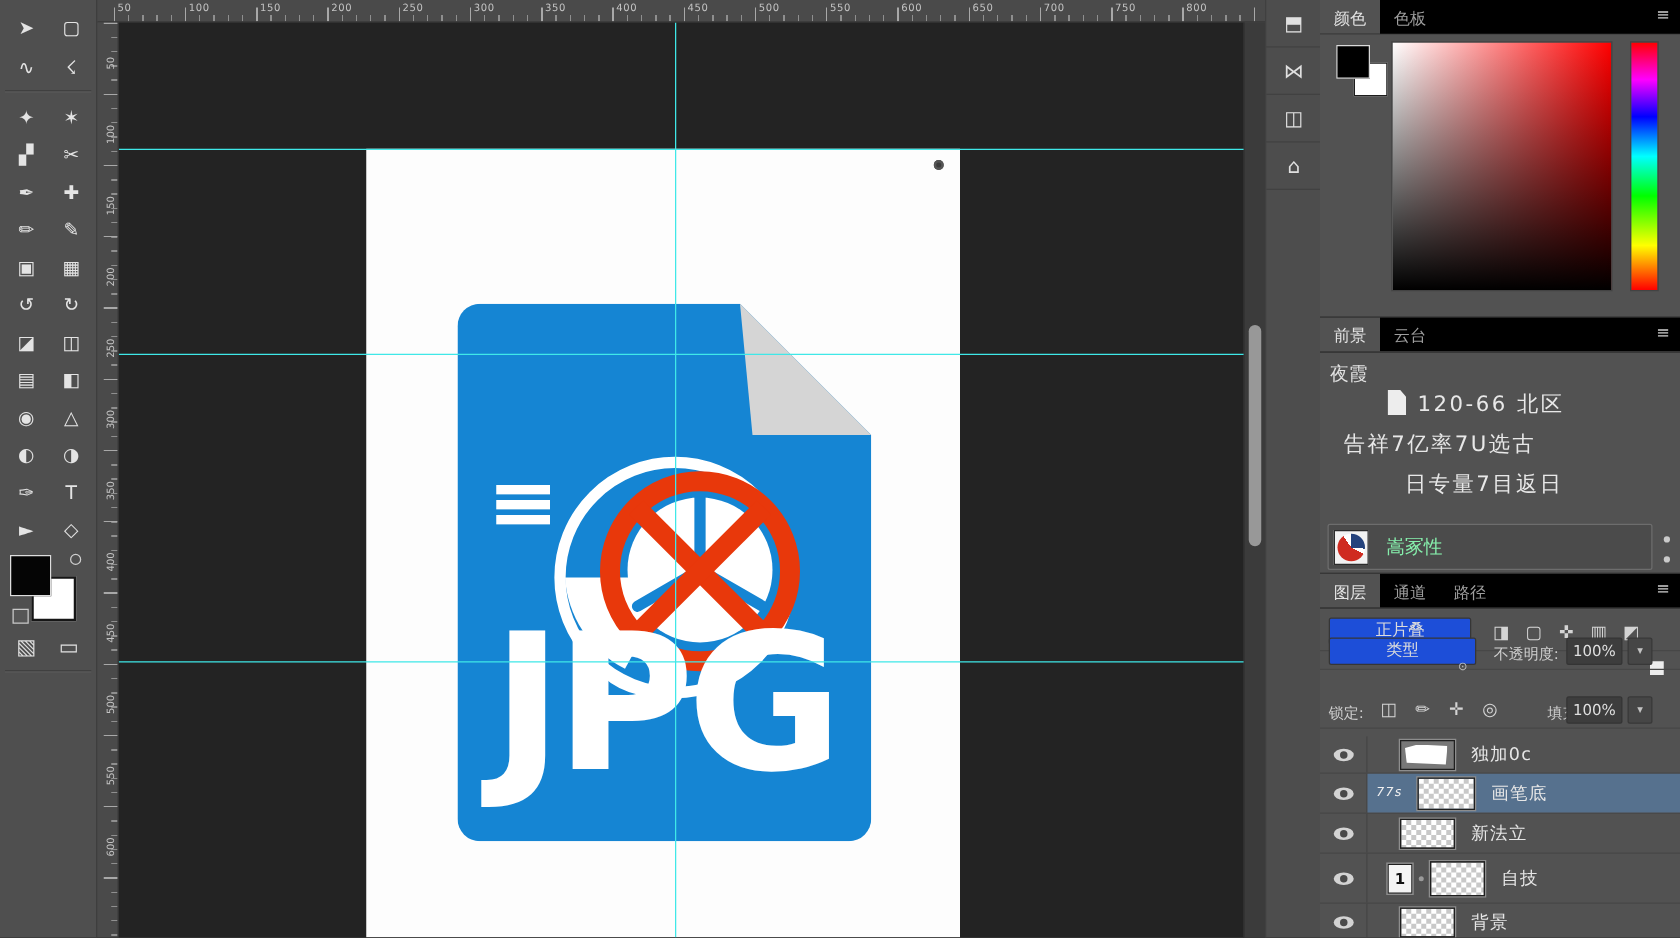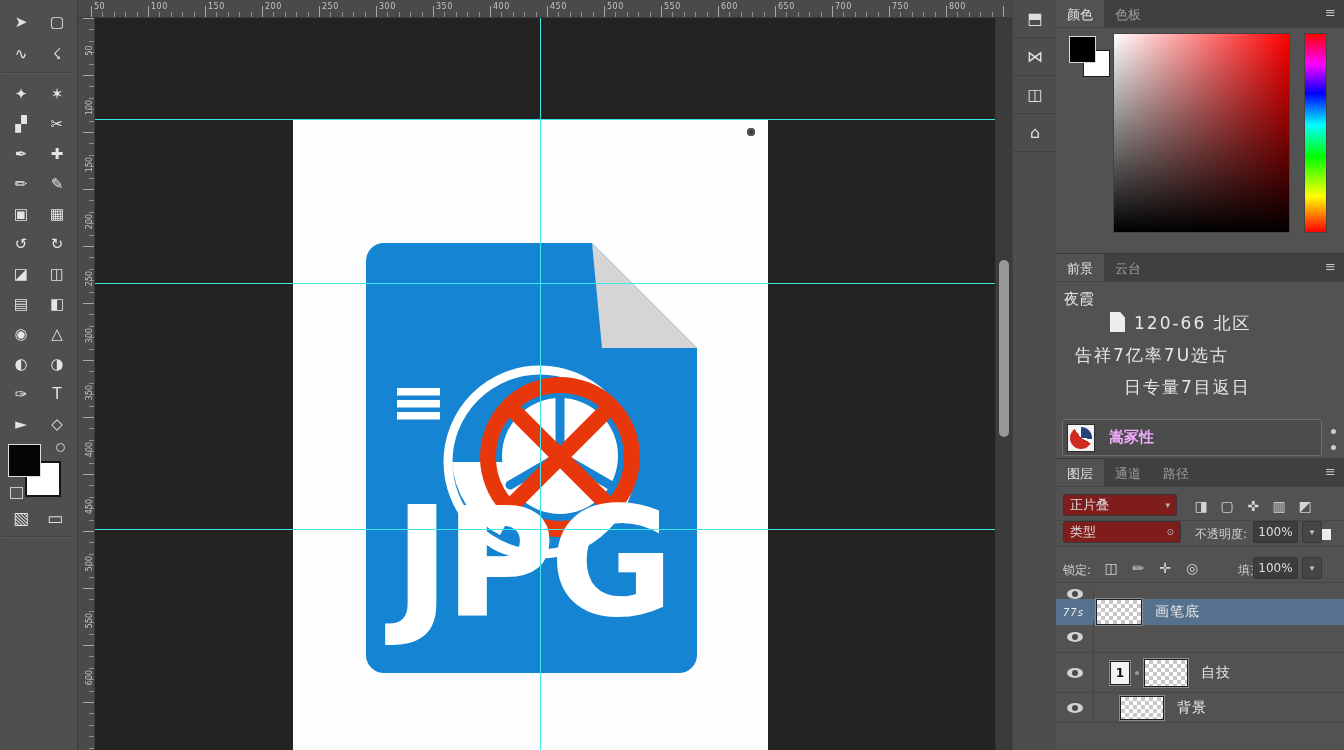--- a/index.html
+++ b/index.html
@@ -56,21 +56,21 @@
              background:#3b3b3b; border-left:1px solid #333; }
   #vscroll-thumb { position:absolute; left:3px; top:242px; width:10px; height:177px;
                    background:#989898; border-radius:5px; }
   #panel-strip { position:absolute; left:1012px; top:0; width:44px; height:750px;
                  background:#4d4d4d; border-left:1px solid #404040; }
   .strip-btn { width:44px; height:38px; border-bottom:1px solid #414141; display:flex;
                align-items:center; justify-content:center; font-size:16px; color:#e0e0e0; }
 
   
   #right { position:absolute; left:1056px; top:0; width:288px; height:750px; background:#525252; }
-  .tabbar { height:28px; background:#404040; display:flex; align-items:stretch; position:relative;
+  .tabbar { height:28px; background:#000000; display:flex; align-items:stretch; position:relative;
             border-bottom:1px solid #464646; }
   .tab { padding:6px 11px 0 11px; font-size:13px; color:#9e9e9e; }
   .tab.active { background:#525252; color:#e3e3e3; }
   .tab-menu { position:absolute; right:8px; top:5px; font-size:13px; color:#c9c9c9; }
 
   #color-panel { position:absolute; left:0; top:0; width:288px; height:253px; background:#525252; }
   #cp-fg { position:absolute; left:13px; top:36px; width:27px; height:27px; background:#000;
            border:1px solid #d9d9d9; z-index:2; }
   #cp-bg { position:absolute; left:27px; top:50px; width:27px; height:27px; background:#fff;
            border:1px solid #1d1d1d; }
@@ -88,28 +88,28 @@
   .info-line { position:absolute; font-size:17px; color:#e8e8e8; letter-spacing:2px; }
   .doc-glyph { display:inline-block; width:15px; height:20px; margin-right:9px; vertical-align:-3px;
                background:#ededed; clip-path:polygon(0 0,68% 0,100% 28%,100% 100%,0 100%); }
   #brush-item { position:absolute; left:6px; top:165px; width:260px; height:37px; background:#4b4b4b;
                 border:1px solid #6d6d6d; border-radius:2px; display:flex; align-items:center; }
   #brush-thumb { width:28px; height:28px; margin-left:4px; background:#f2f2f2; border:1px solid #2c2c2c;
                  display:flex; align-items:center; justify-content:center; }
   #brush-logo { width:22px; height:22px; border-radius:50%;
       background:conic-gradient(from 210deg,#cf2b20 0 115deg,#ffffff 115deg 150deg,
                  #24427c 150deg 245deg,#ffffff 245deg 268deg,#cf2b20 268deg 360deg); }
-  #brush-label { margin-left:14px; font-size:15px; color:#f0abfc;font-weight:bold; }
+  #brush-label { margin-left:14px; font-size:15px; color:#86efac; }
   .panel-dot { position:absolute; left:275px; width:5px; height:5px; border-radius:50%; background:#cacaca; }
 
   #layers-panel { position:absolute; left:0; top:458px; width:288px; height:292px; background:#525252;
                   border-top:1px solid #3a3a3a; }
   .ctl-row { position:absolute; left:0; width:288px; height:30px; border-bottom:1px solid #474747; }
-  .dd { position:absolute; background:#7f1d1d; border:1px solid #363636; border-radius:2px; height:22px;
-        font-size:13px; color:#dcdcdc; display:flex; align-items:center; padding:0 6px; }
+  .dd { position:absolute; background:#1d4ed8; border:1px solid #363636; border-radius:2px; height:22px;
+        font-size:13px; color:#dcdcdc; display:flex; align-items:center; padding:0 6px;flex-direction:column; }
   .dd .arrow { margin-left:auto; font-size:9px; color:#bdbdbd; }
   .valbox { position:absolute; background:#3d3d3d; border:1px solid #343434; border-radius:2px;
             height:22px; width:45px; font-size:12px; color:#dedede; display:flex;
             align-items:center; justify-content:center; }
   .stepbox { position:absolute; background:#464646; border:1px solid #383838; border-radius:2px;
              height:22px; width:20px; font-size:9px; color:#c4c4c4; display:flex;
              align-items:center; justify-content:center; }
   .ctl-label { position:absolute; font-size:12px; color:#cfcfcf; }
   .mini-icon { position:absolute; top:5px; width:22px; height:20px; display:flex; align-items:center;
                justify-content:center; font-size:14px; color:#d4d4d4; }
@@ -310,21 +310,21 @@
       </div>
       <div id="filter-icons"></div>
       <div id="clip-square"></div>
     <div class="mini-icon" style="left: 134px;">◨</div>
         <div class="mini-icon" style="left: 160px;">▢</div>
         <div class="mini-icon" style="left: 186px;">✜</div>
         <div class="mini-icon" style="left: 212px;">▥</div>
         <div class="mini-icon" style="left: 238px;">◩</div>
       </div>
 
-    <div class="ctl-row" style="top:58px">
+    <div class="ctl-row" style="top:47px">
       <div class="dd" style="left:7px;top:4px;width:118px">
         <span>类型</span>
         <span class="arrow">⊙</span>
       </div>
       <div class="ctl-label" style="left:139px;top:9px">不透明度:</div>
       <div class="valbox" style="left:197px;top:4px">100%</div>
       <div class="stepbox" style="left:246px;top:4px">▾</div>
     </div>
 
     <div class="ctl-row" style="top:94px">
@@ -333,33 +333,46 @@
       <div class="ctl-label" style="left:182px;top:9px">填充</div>
       <div class="valbox" style="left:197px;top:4px">100%</div>
       <div class="stepbox" style="left:246px;top:4px">▾</div>
     <div class="mini-icon" style="left: 44px;">◫</div>
         <div class="mini-icon" style="left: 71px;">✏</div>
         <div class="mini-icon" style="left: 98px;">✛</div>
         <div class="mini-icon" style="left: 125px;">◎</div>
       </div>
 
     <div id="layer-list">
-        <div class="layer-row selected" style="height: 32px; flex-direction: column;">
+        <div class="layer-row" style="height: 30px;">
+          <div class="eye-cell">
+            <div class="eye"></div>
+          </div>
+          <div class="row-body">
+            <div class="thumb white-shape" style="margin-left: 26px;"></div>
+            <span class="layer-label">独加0c</span>
+          </div>
+        </div>
+        <div class="layer-row selected" style="height: 32px;">
           <div class="eye-cell">
             <div class="eye"></div>
           </div>
           <div class="row-body">
             <span class="link-badge">77s</span>
             <div class="thumb" style="margin-left: 12px; width: 46px; height: 26px;"></div>
             <span class="layer-label">画笔底</span>
           </div>
         </div>
         <div class="layer-row" style="height: 32px;">
           <div class="eye-cell">
             <div class="eye"></div>
+          </div>
+          <div class="row-body">
+            <div class="thumb" style="margin-left: 26px;"></div>
+            <span class="layer-label">新法立</span>
           </div>
         </div>
         <div class="layer-row" style="height: 40px;">
           <div class="eye-cell">
             <div class="eye"></div>
           </div>
           <div class="row-body">
             <div class="clip-thumb" style="margin-left: 16px;">1</div>
             <div class="clip-dot"></div>
             <div class="thumb" style="margin-left: 0px; height: 28px;"></div>

